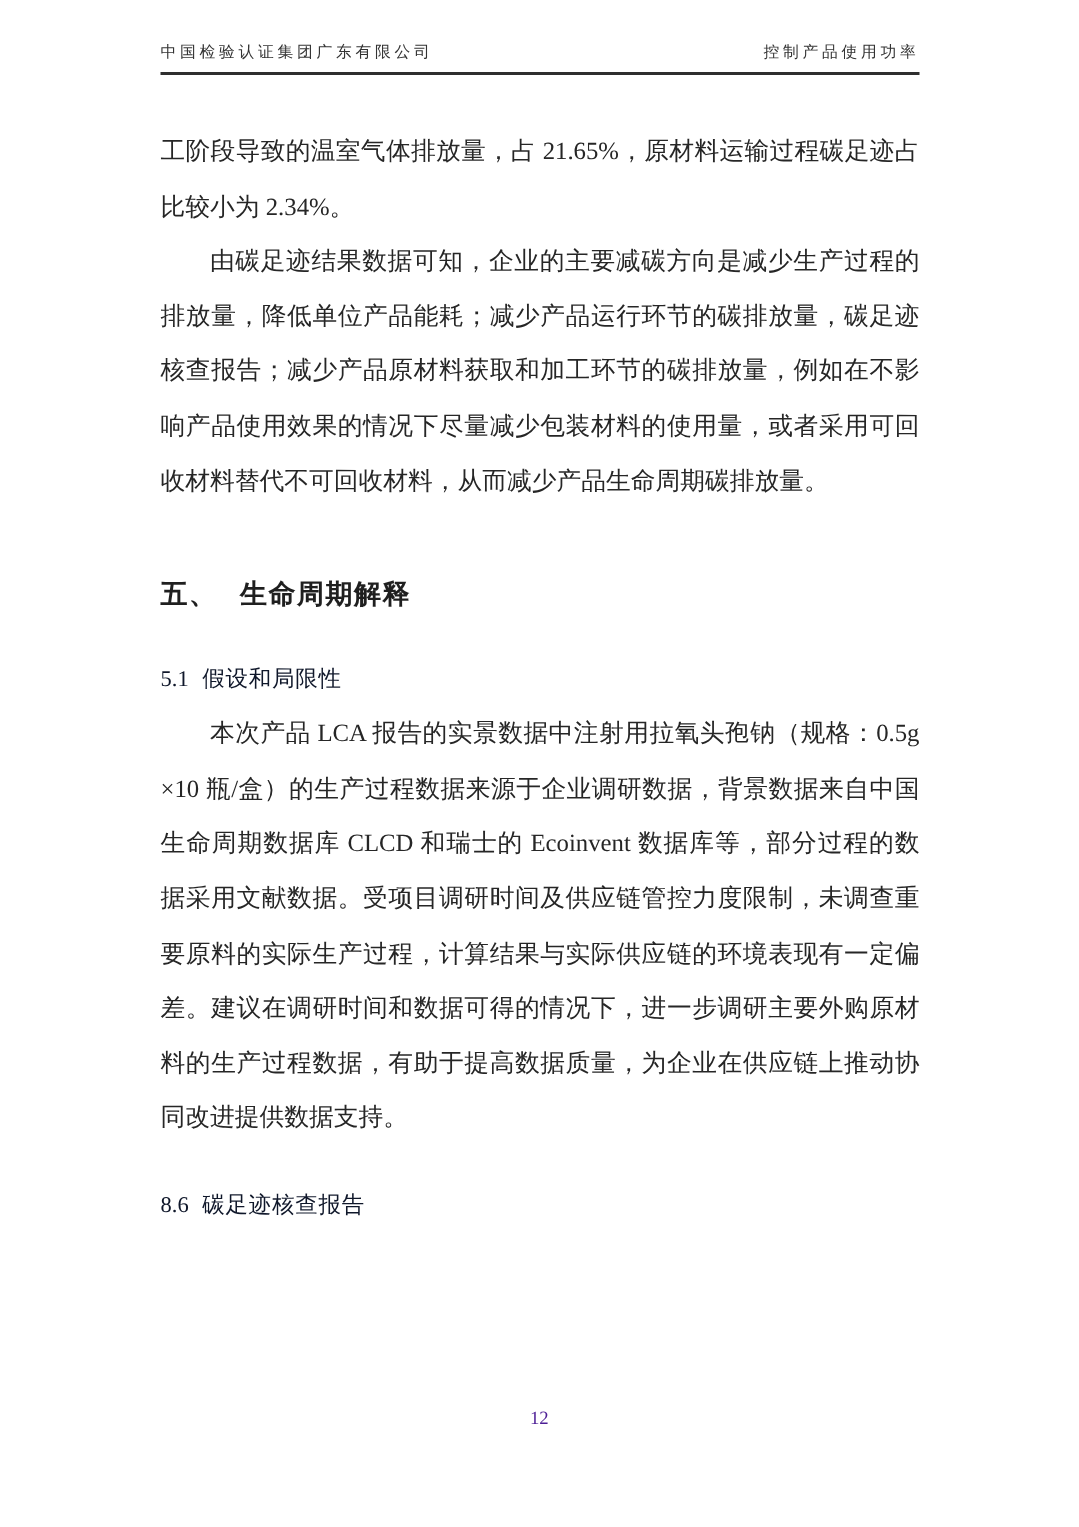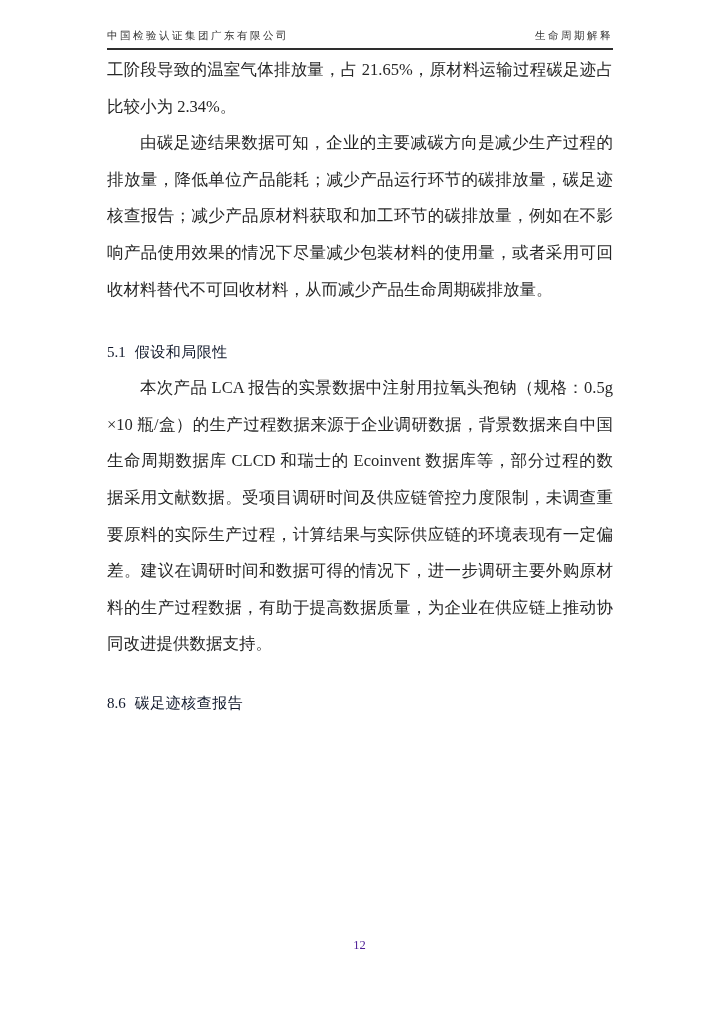--- a/index.html
+++ b/index.html
@@ -27,21 +27,21 @@
     justify-content: space-between;
     align-items: flex-end;
     font-size: 10.5px;
     line-height: 14px;
     letter-spacing: 2.5px;
     color: #333333;
     white-space: nowrap;
   }
   
   .body-text {
-    margin-top: 2px;
+    margin-top: 33px;
     font-size: 16.5px;
     line-height: 36.6px;
     text-align: justify;
     text-justify: inter-ideograph;
   }
   .para {
     margin: 0;
     word-break: break-all;
   }
   .para.indent {
@@ -93,29 +93,32 @@
     color: #4c1d95;
   }
 </style>
 </head>
 <body>
 
 <div class="page">
 
   <div class="header">
     <span>中国检验认证集团广东有限公司</span>
-    <span>生命周期解释</span>
+    <span>控制产品使用功率</span>
   </div>
 
   <div class="body-text">
 
     <p class="para">工阶段导致的温室气体排放量，占 21.65%，原材料运输过程碳足迹占比较小为 2.34%。</p>
 
     <p class="para indent">由碳足迹结果数据可知，企业的主要减碳方向是减少生产过程的排放量，降低单位产品能耗；减少产品运行环节的碳排放量，碳足迹核查报告；减少产品原材料获取和加工环节的碳排放量，例如在不影响产品使用效果的情况下尽量减少包装材料的使用量，或者采用可回收材料替代不可回收材料，从而减少产品生命周期碳排放量。</p>
 
+    <h1 class="chapter-heading">
+      <span class="num">五、</span><span>生命周期解释</span>
+    </h1>
 
     <h2 class="section-heading">
       <span class="num">5.1</span><span>假设和局限性</span>
     </h2>
 
     <p class="para indent after-heading">本次产品 LCA 报告的实景数据中注射用拉氧头孢钠（规格：0.5g×10 瓶/盒）的生产过程数据来源于企业调研数据，背景数据来自中国生命周期数据库 CLCD 和瑞士的 Ecoinvent 数据库等，部分过程的数据采用文献数据。受项目调研时间及供应链管控力度限制，未调查重要原料的实际生产过程，计算结果与实际供应链的环境表现有一定偏差。建议在调研时间和数据可得的情况下，进一步调研主要外购原材料的生产过程数据，有助于提高数据质量，为企业在供应链上推动协同改进提供数据支持。</p>
 
     <h2 class="section-heading second">
       <span class="num">8.6</span><span>碳足迹核查报告</span>
     </h2>

